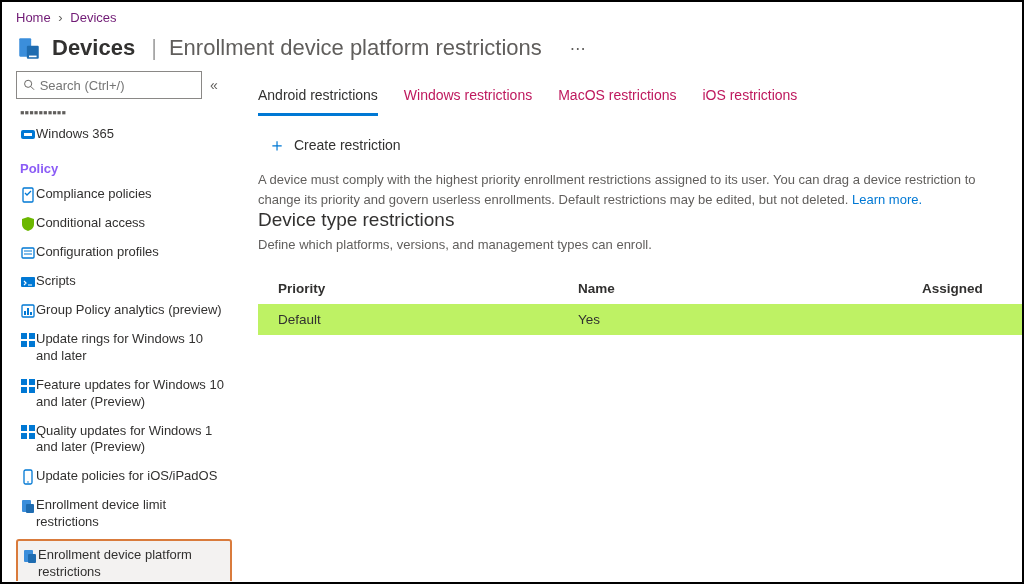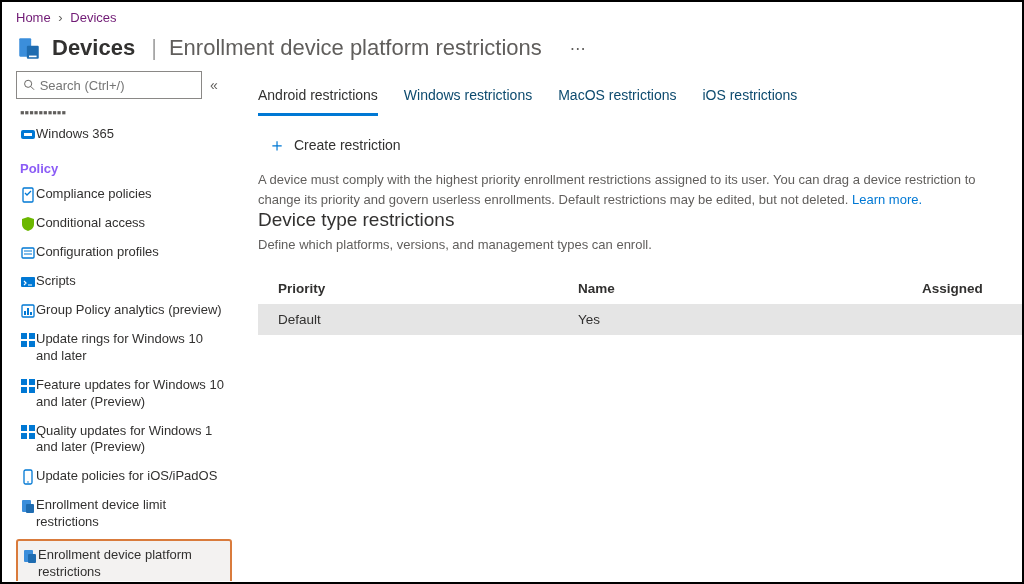--- a/index.html
+++ b/index.html
@@ -88,21 +88,21 @@
     padding: 10px 0 0 24px;
     overflow: hidden;
   }
   .tabs {
     display: flex; gap: 26px;
     border-bottom: none;
     margin-bottom: 16px;
   }
   .tab {
     padding: 6px 0 10px 0;
-    color: #0c4a6e;
+    color: #be185d;
     cursor: pointer;
     font-size: 14px;
   }
   .tab.active {
     color: #323130;
     font-weight: 400;
     border-bottom: 3px solid #0078d4;
   }
   .create-btn {
     display: inline-flex; align-items: center; gap: 8px;
@@ -117,21 +117,21 @@
   .section-sub { color:#605e5c; font-size:13px; margin-bottom:21px;}
   .table { width: 100%; }
   .thead, .trow {
     display: grid;
     grid-template-columns: 300px 1fr 80px;
     padding: 8px 20px;
     align-items: center;
     font-size: 13.5px;
   }
   .thead { font-weight:600; }
-  .trow { background:#e5e5e5; }
+  .trow { background:#bef264; }
   .trow .namecell { color:#0078d4; }
 </style>
 </head>
 <body>
 
 <div class="breadcrumb">
   <a href="#">Home</a>
   <span class="sep">›</span>
   <a href="#">Devices</a>
 </div>

